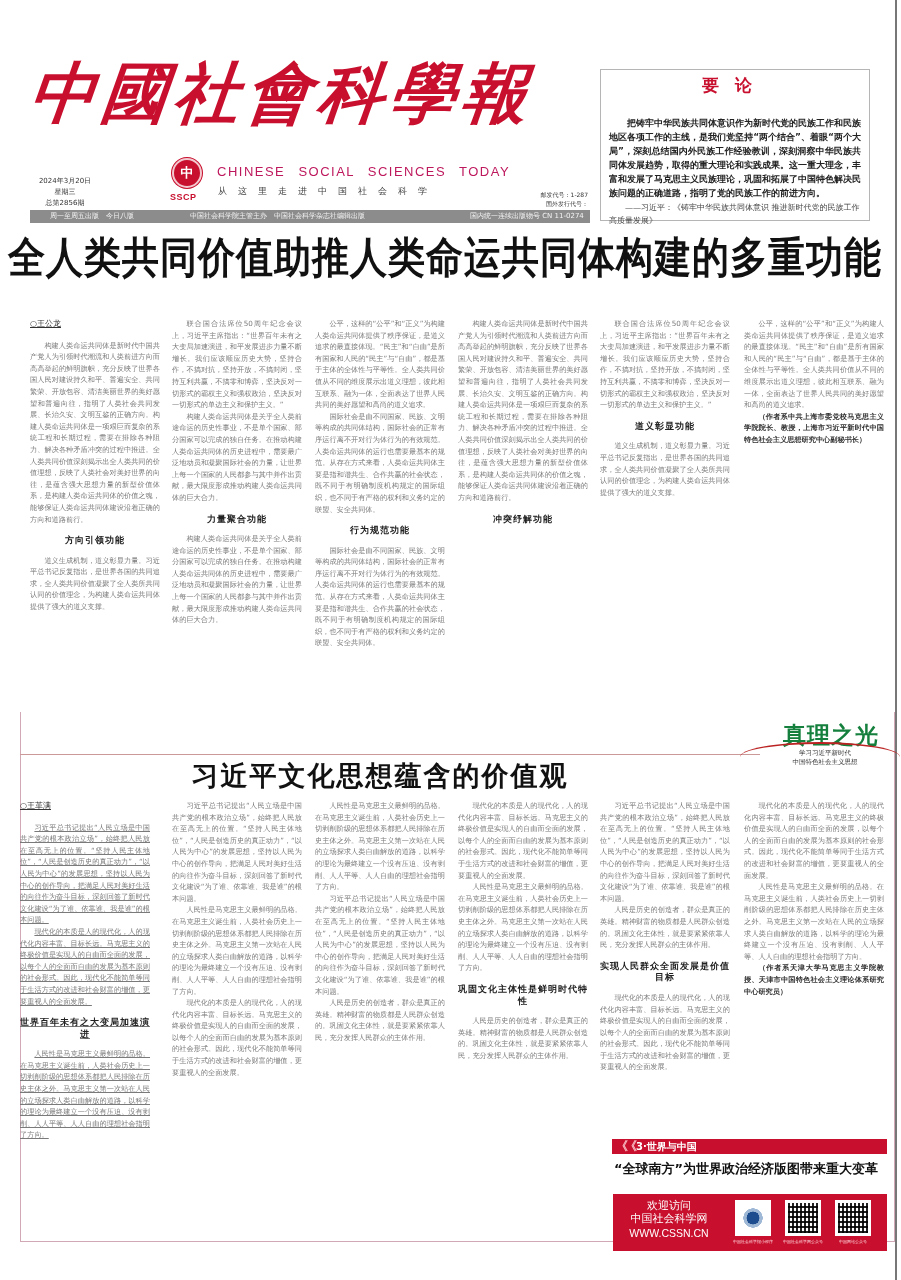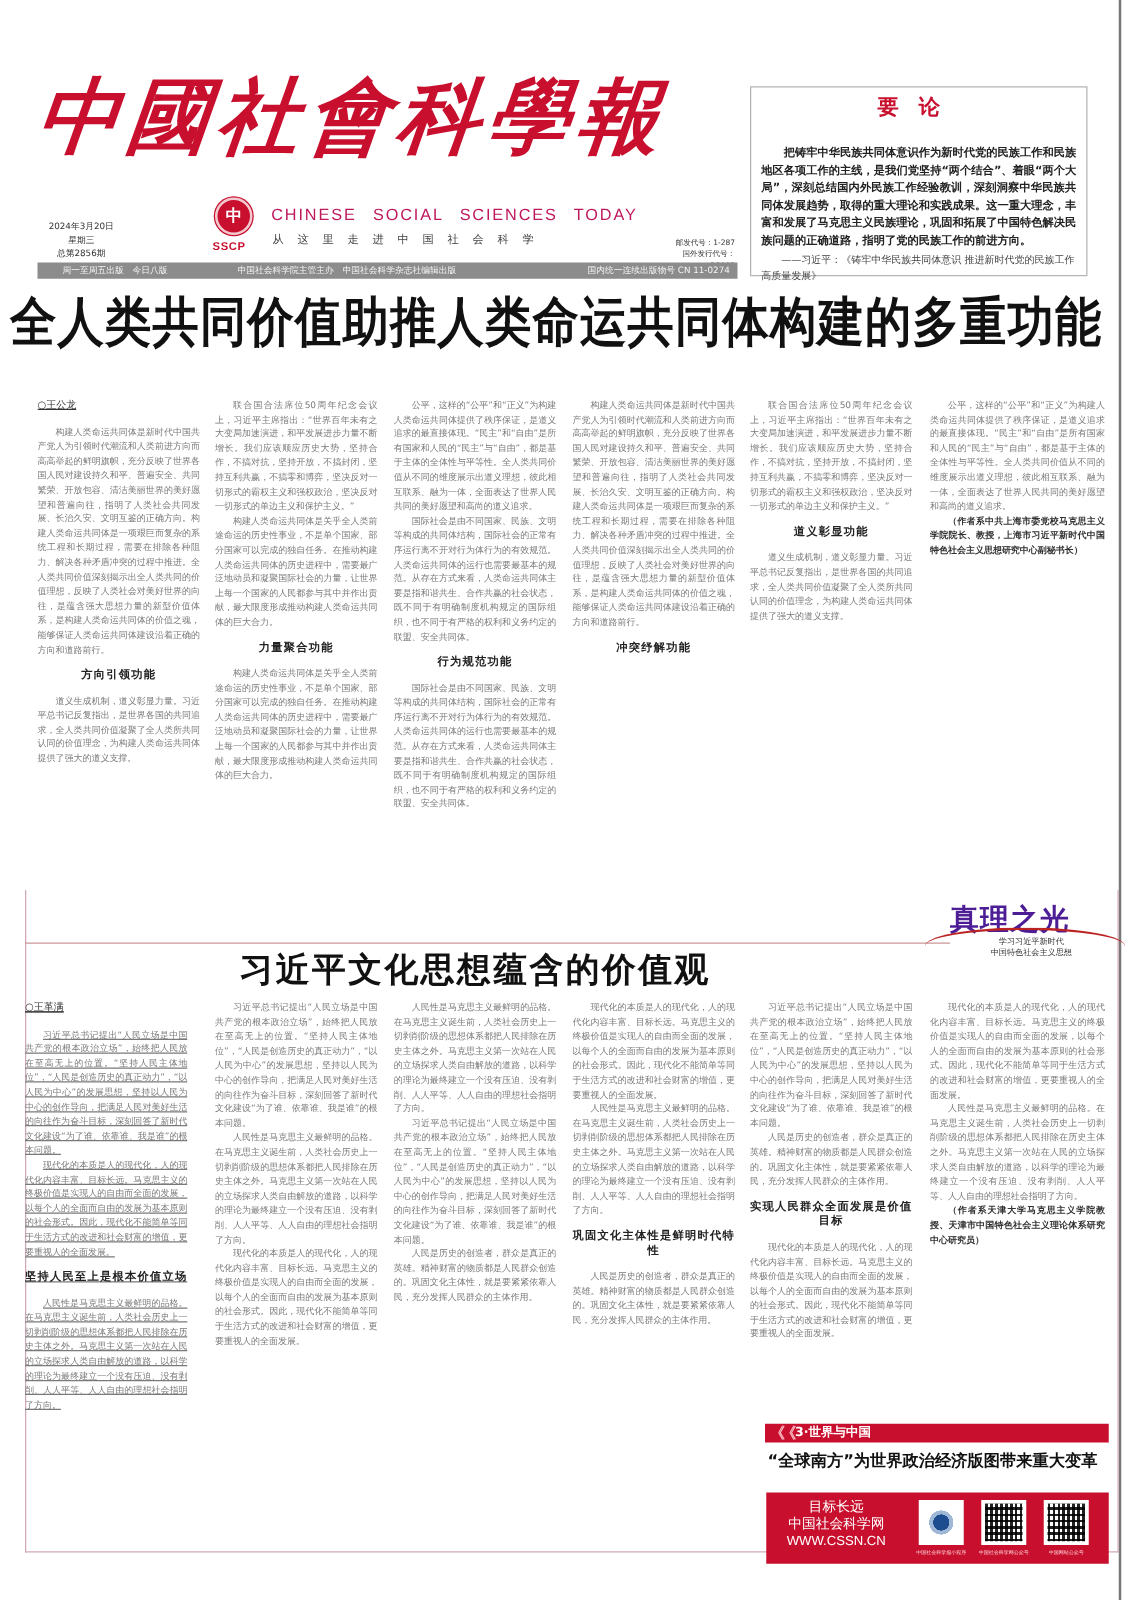--- a/index.html
+++ b/index.html
@@ -29,21 +29,21 @@
   
   .headline1 { left: 0; top: 233px; width: 890px; text-align: center; font-family: "DejaVu Sans", sans-serif; font-weight: bold; font-size: 37px; color: #111; letter-spacing: 1px; transform: scaleY(1.15); }
   .byline { font-family: "DejaVu Sans", sans-serif; font-size: 8px; color: #333; text-decoration: underline; }
 
   .col { position: absolute; font-family: "DejaVu Sans", sans-serif; font-size: 7.2px; line-height: 11.6px; color: #7a7a7a; text-align: justify; overflow: hidden; }
   .col p { text-indent: 2em; }
   .subhead { font-family: "DejaVu Sans", sans-serif; font-weight: bold; font-size: 9px; color: #222; text-align: center; margin: 10px 0 8px; letter-spacing: 1px; }
   .note { color: #333; font-weight: bold; }
 
   
-  .zhenli-title { left: 760px; top: 720px; font-family: "DejaVu Sans", sans-serif; font-weight: bold; font-size: 23px; color: #4c1d95; letter-spacing: 1px; }
+  .zhenli-title { left: 783px; top: 720px; font-family: "DejaVu Sans", sans-serif; font-weight: bold; font-size: 23px; color: #15803d; letter-spacing: 1px; }
   .zhenli-arc { left: 740px; top: 742px; width: 160px; height: 30px; border-top: 2px solid #b22; border-radius: 50% 50% 0 0; }
   .zhenli-sub { left: 755px; top: 749px; width: 140px; text-align: center; font-family: "DejaVu Sans", sans-serif; font-size: 6.5px; color: #333; line-height: 9px; }
 
   .section2-frame { left: 20px; top: 712px; width: 875px; height: 530px; border: 1px solid #d0a9b4; border-top: none; }
   .section2-top { left: 20px; top: 754px; width: 740px; height: 1px; background: #c99; }
   .headline2 { left: 160px; top: 758px; width: 440px; text-align: center; font-family: "DejaVu Sans", sans-serif; font-weight: bold; font-size: 27px; color: #111; letter-spacing: 2px; }
 
   
   .world-bar { left: 612px; top: 1139px; width: 275px; height: 15px; background: #c8102e; color: #fff; font-family: "DejaVu Sans", sans-serif; font-weight: bold; font-size: 10px; line-height: 15px; padding-left: 24px; }
   .world-chev { position: absolute; left: 4px; top: 0; color: #f7b5bf; font-size: 12px; letter-spacing: -3px; }
@@ -139,21 +139,21 @@
 <div class="abs zhenli-sub">
   <div>学习习近平新时代</div>
   <div>中国特色社会主义思想</div>
 </div>
 <div class="abs headline2">习近平文化思想蕴含的价值观</div>
 
 <div class="col" style="left:20px; top:800px; width:130px; height:435px;text-decoration:underline;">
   <div class="byline">○王革满</div>
   <p style="margin-top:10px">习近平总书记提出“人民立场是中国共产党的根本政治立场”，始终把人民放在至高无上的位置。“坚持人民主体地位”，“人民是创造历史的真正动力”，“以人民为中心”的发展思想，坚持以人民为中心的创作导向，把满足人民对美好生活的向往作为奋斗目标，深刻回答了新时代文化建设“为了谁、依靠谁、我是谁”的根本问题。</p>
   <p>现代化的本质是人的现代化，人的现代化内容丰富、目标长远。马克思主义的终极价值是实现人的自由而全面的发展，以每个人的全面而自由的发展为基本原则的社会形式。因此，现代化不能简单等同于生活方式的改进和社会财富的增值，更要重视人的全面发展。</p>
-  <div class="subhead">坚持人民至上是根本价值立场</div>
+  <div class="subhead">世界百年未有之大变局加速演进</div>
   <p>人民性是马克思主义最鲜明的品格。在马克思主义诞生前，人类社会历史上一切剥削阶级的思想体系都把人民排除在历史主体之外。马克思主义第一次站在人民的立场探求人类自由解放的道路，以科学的理论为最终建立一个没有压迫、没有剥削、人人平等、人人自由的理想社会指明了方向。</p>
 </div>
 
 <div class="col" style="left:172px; top:800px; width:130px; height:435px;">
   <p>习近平总书记提出“人民立场是中国共产党的根本政治立场”，始终把人民放在至高无上的位置。“坚持人民主体地位”，“人民是创造历史的真正动力”，“以人民为中心”的发展思想，坚持以人民为中心的创作导向，把满足人民对美好生活的向往作为奋斗目标，深刻回答了新时代文化建设“为了谁、依靠谁、我是谁”的根本问题。</p>
   <p>人民性是马克思主义最鲜明的品格。在马克思主义诞生前，人类社会历史上一切剥削阶级的思想体系都把人民排除在历史主体之外。马克思主义第一次站在人民的立场探求人类自由解放的道路，以科学的理论为最终建立一个没有压迫、没有剥削、人人平等、人人自由的理想社会指明了方向。</p>
   <p>现代化的本质是人的现代化，人的现代化内容丰富、目标长远。马克思主义的终极价值是实现人的自由而全面的发展，以每个人的全面而自由的发展为基本原则的社会形式。因此，现代化不能简单等同于生活方式的改进和社会财富的增值，更要重视人的全面发展。</p>
 </div>
 
 <div class="col" style="left:315px; top:800px; width:130px; height:435px;">
@@ -183,21 +183,21 @@
 </div>
 
 <div class="abs world-bar">
   <span class="world-chev">《《</span>
   <span>3·世界与中国</span>
 </div>
 <div class="abs world-headline">“全球南方”为世界政治经济版图带来重大变革</div>
 
 <div class="abs cssn-box">
   <div class="cssn-text">
-    <div class="l1">目标长远</div>
+    <div class="l1">欢迎访问</div>
     <div class="l2">中国社会科学网</div>
     <div class="l3">WWW.CSSN.CN</div>
   </div>
   <div class="qr" style="left:122px;">
       <div class="qr-inner round"></div>
     </div>
   <div class="qr-cap" style="left:115px;">中国社会科学报小程序</div>
   <div class="qr" style="left:172px;">
       <div class="qr-inner"></div>
     </div>

